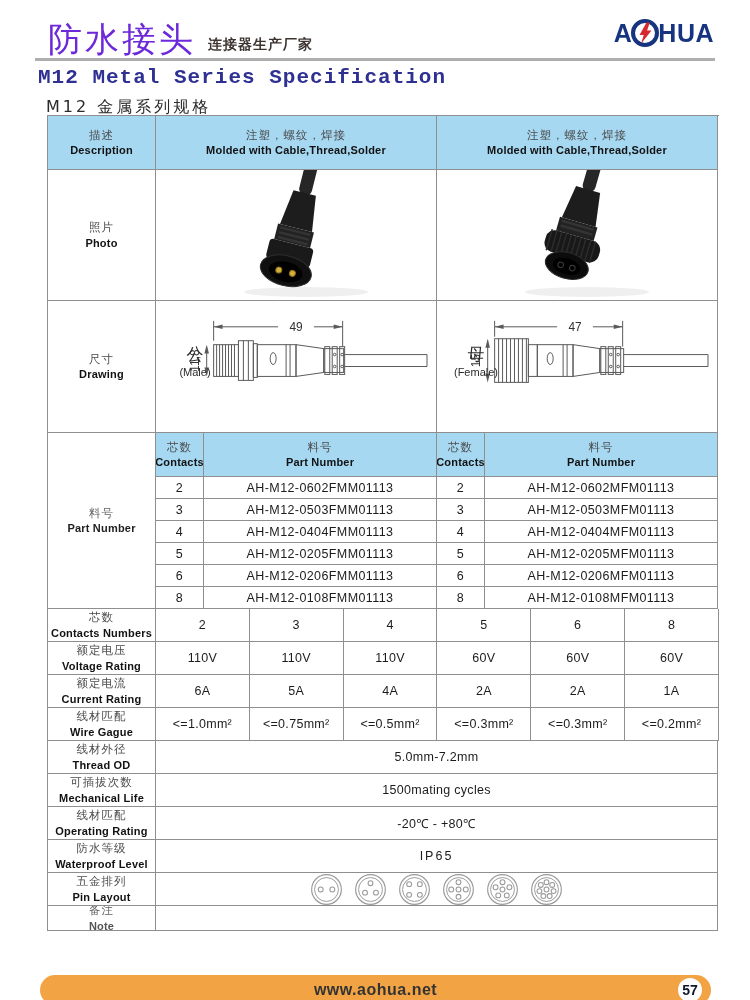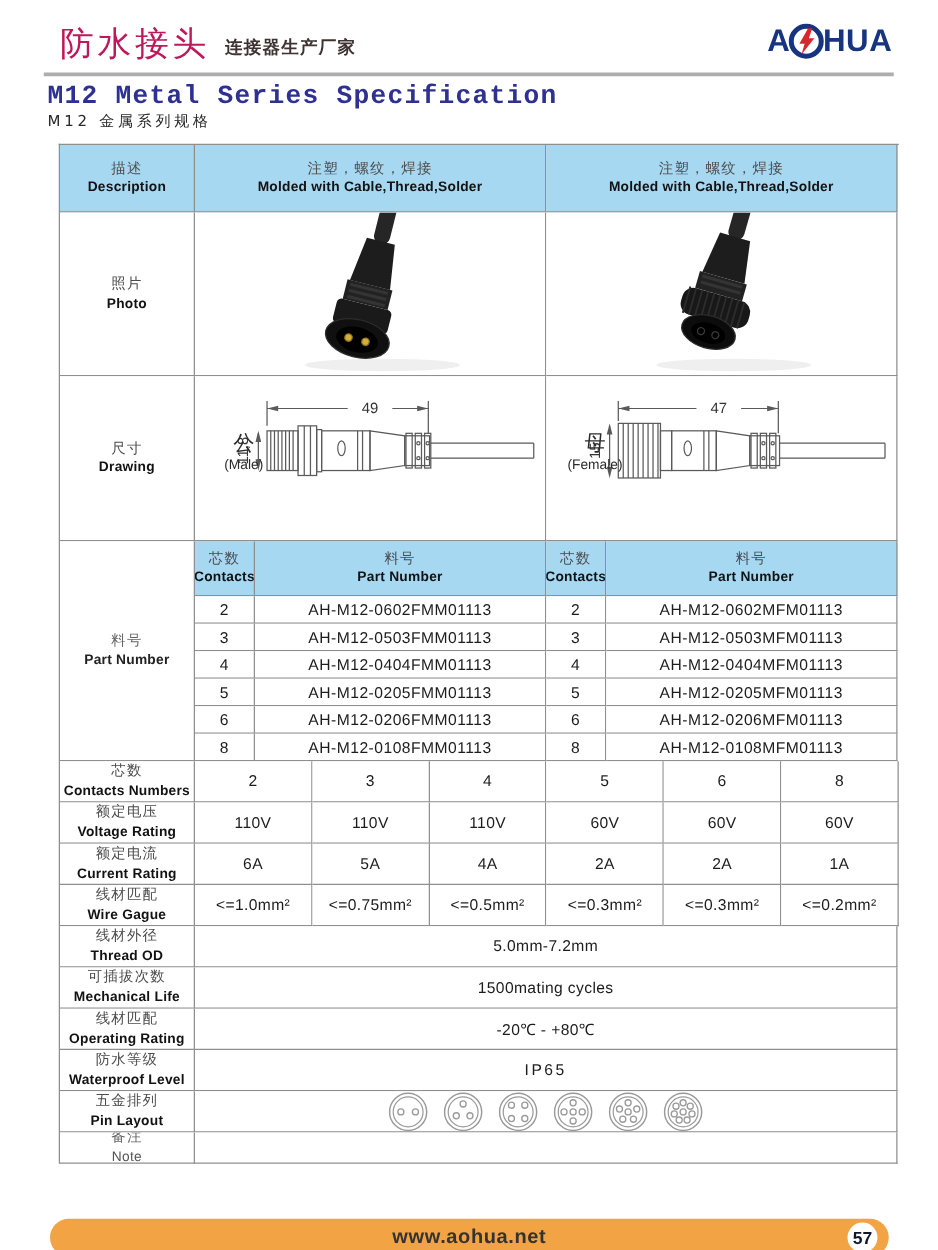--- a/index.html
+++ b/index.html
@@ -1,47 +1,47 @@
 <!DOCTYPE html>
 <html><head>
 <meta charset="utf-8">
 <style>
   html,body{margin:0;padding:0;background:#fff;}
   .page{position:relative;width:750px;height:1000px;background:#ffffff;overflow:hidden;
         font-family:"Liberation Sans",sans-serif;color:#222;}
 
   
   .hdr{position:absolute;left:48px;top:22px;display:flex;align-items:flex-end;gap:12px;}
-  .brand-cn{font-family:"DejaVu Serif",serif;font-size:27px;color:#be185d;letter-spacing:3px;line-height:1;}
+  .brand-cn{font-family:"DejaVu Serif",serif;font-size:34px;color:#6d28d9;letter-spacing:3px;line-height:1;}
   .brand-tag{font-size:14px;font-weight:700;color:#3d3431;padding-bottom:2px;letter-spacing:1px;}
   .logo{position:absolute;right:36px;top:18px;display:flex;align-items:center;
         font-size:25px;font-weight:800;color:#16347f;letter-spacing:.5px;}
   .logo svg{margin:0 -2px;}
   .rule{position:absolute;left:35px;top:58px;width:680px;height:3px;background:#aeaeae;}
 
   .title-en{position:absolute;left:38px;top:66px;margin:0;font-family:"Liberation Mono",monospace;
             font-size:21px;font-weight:700;color:#2e3192;letter-spacing:1px;}
-  .title-cn{position:absolute;left:38px;top:89px;margin:0;font-family:"DejaVu Sans",sans-serif;
-            font-size:12px;font-weight:400;color:#2b2b2b;letter-spacing:3px;}
+  .title-cn{position:absolute;left:38px;top:89px;margin:8px;font-family:"DejaVu Sans",sans-serif;
+            font-size:16px;font-weight:400;color:#2b2b2b;letter-spacing:3px;}
 
   
   .spec-table{position:absolute;left:40px;top:115px;width:671px;
               border-top:1px solid #8f8f8f;border-left:1px solid #8f8f8f;font-size:11px;margin-left:7px;}
   .row{display:flex;}
   .cell{box-sizing:border-box;border-right:1px solid #8f8f8f;border-bottom:1px solid #8f8f8f;
         display:flex;flex-direction:column;align-items:center;justify-content:center;
         background:#fff;overflow:hidden;}
   .blue{background:#a6d8f2;}
   .label{width:108px;flex:none;}
   .half{width:281px;flex:none;}
   .rel{position:relative;padding:0;}
   .cn{color:#4c4c4c;font-size:11.5px;letter-spacing:1px;line-height:1.35;}
   .en{color:#121212;font-weight:700;font-size:11px;line-height:1.3;letter-spacing:.2px;}
   .light .cn{color:#666;}
-  .light .en{font-weight:400;color:#555;}
+  .light .en{font-weight:700;color:#555;}
   .h-desc{height:54px;} .h-photo{height:131px;} .h-draw{height:132px;}
   .h-pnl{height:176px;} .h-pnh{height:44px;} .h-pnr{height:22px;}
   .h-s{height:33px;} .h-note{height:25px;}
   .pn-grid{width:562px;flex:none;display:flex;flex-direction:column;}
   .c-contacts{width:48px;flex:none;}
   .c-pn{width:233px;flex:none;}
   .pn-txt{font-size:12.5px;color:#1c1c1c;letter-spacing:.4px;}
   .vcell{flex:1;}
   .val{font-size:12.5px;color:#1c1c1c;letter-spacing:.3px;}
   .vspan{width:562px;flex:none;}

